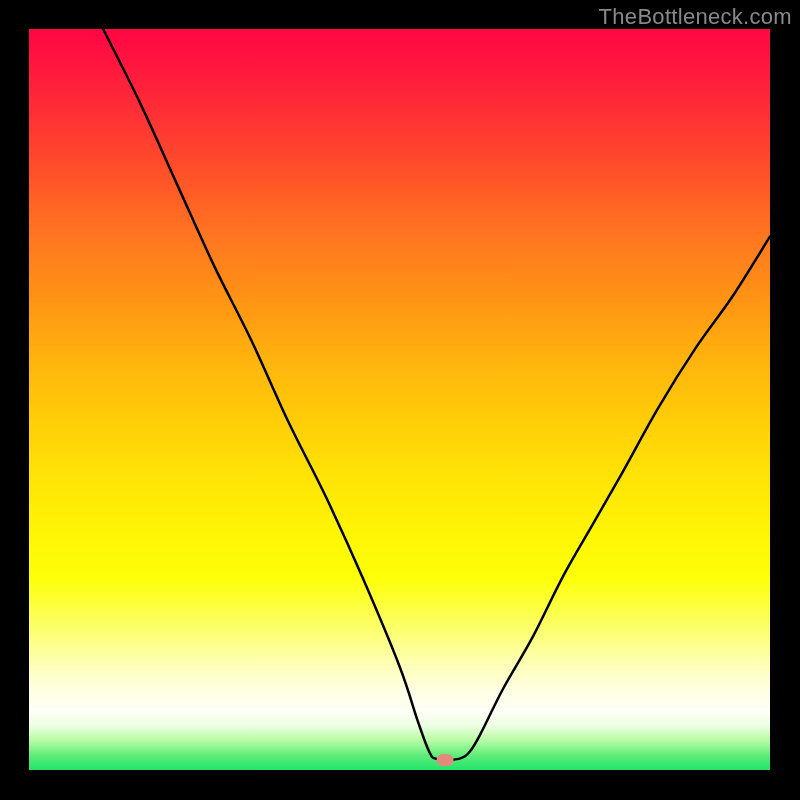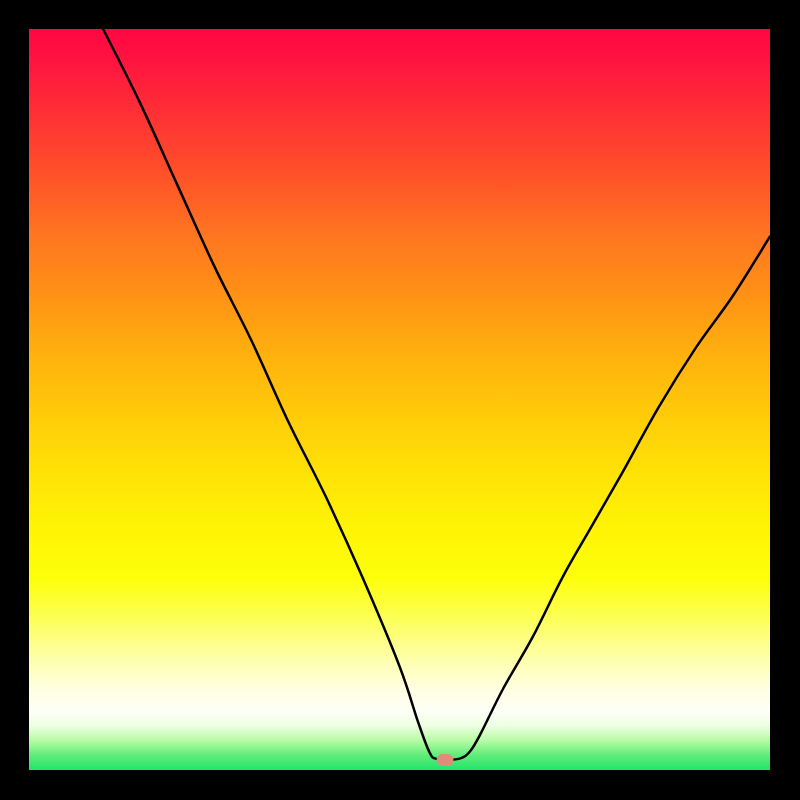--- a/index.html
+++ b/index.html
@@ -73,20 +73,21 @@
     font-size: 22px;
     color: #88898a;
     letter-spacing: 0.3px;
   }
 </style>
 </head>
 <body>
 
 <div class="stage">
 
+  <div class="watermark">TheBottleneck.com</div>
 
   <div class="plot">
     <div class="gradient"></div>
     <svg class="curve" viewBox="0 0 741 741" preserveAspectRatio="none">
       <path id="curve-path" fill="none" stroke="#000" stroke-width="2.5" stroke-linecap="round" stroke-linejoin="round" d="M 74.10 0.00 C 80.28 12.35, 98.80 48.16, 111.15 74.10 C 123.50 100.04, 135.85 128.44, 148.20 155.61 C 160.55 182.78, 172.90 211.18, 185.25 237.12 C 197.60 263.06, 209.95 285.29, 222.30 311.22 C 234.65 337.16, 247.00 366.80, 259.35 392.73 C 271.70 418.66, 284.05 440.89, 296.40 466.83 C 308.75 492.77, 321.10 519.93, 333.45 548.34 C 345.80 576.75, 361.24 613.18, 370.50 637.26 C 379.76 661.34, 384.08 678.63, 389.03 692.84 C 393.97 707.04, 397.05 716.30, 400.14 722.48 C 403.23 728.65, 402.61 728.65, 407.55 729.88 C 412.49 731.12, 424.22 731.12, 429.78 729.88 C 435.34 728.65, 437.19 726.80, 440.89 722.48 C 444.60 718.15, 446.45 714.45, 452.01 703.95 C 457.57 693.45, 465.59 675.54, 474.24 659.49 C 482.89 643.44, 494.00 626.14, 503.88 607.62 C 513.76 589.10, 523.64 566.87, 533.52 548.34 C 543.40 529.81, 553.28 513.76, 563.16 496.47 C 573.04 479.18, 581.69 464.36, 592.80 444.60 C 603.92 424.84, 617.50 398.90, 629.85 377.91 C 642.20 356.92, 654.55 337.16, 666.90 318.63 C 679.25 300.11, 691.60 285.29, 703.95 266.76 C 716.30 248.23, 734.83 217.36, 741.00 207.48"></path>
     </svg>
     <div class="marker" id="marker" style="left: 415.701px; top: 730.626px; background: rgb(228, 138, 125);"></div>
   </div>
 </div>
 

